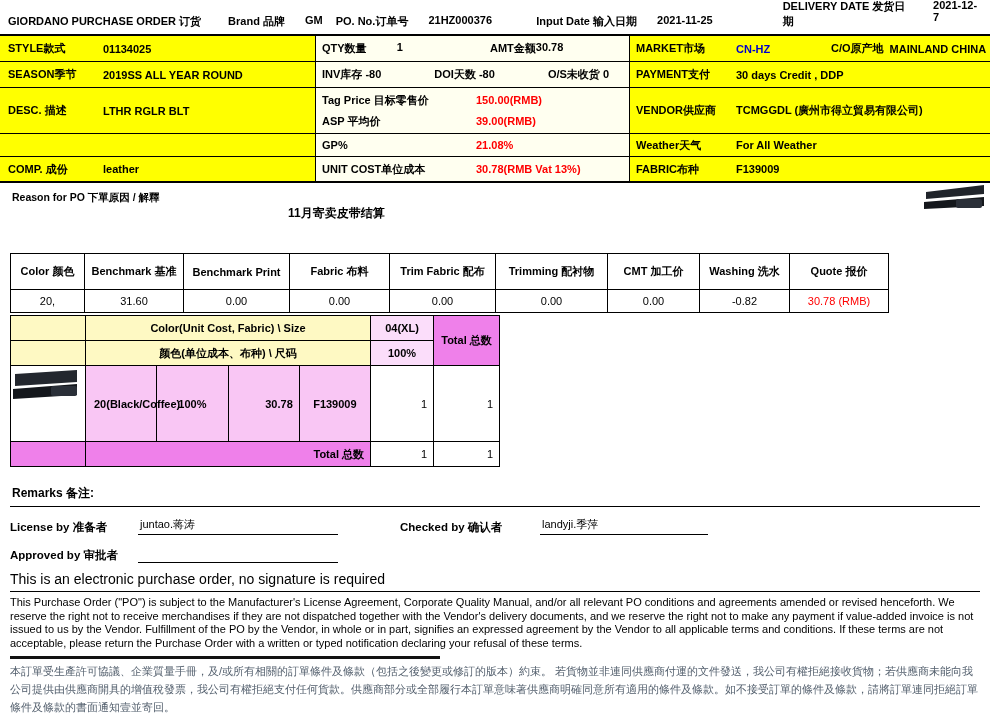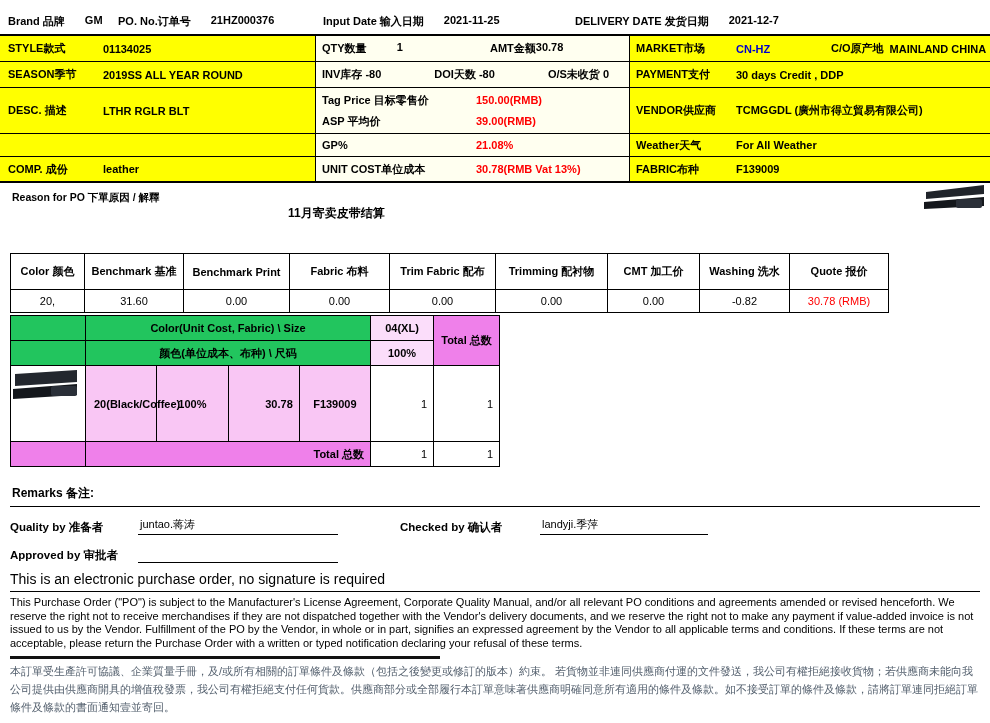--- a/index.html
+++ b/index.html
@@ -51,21 +51,21 @@
   table { border-collapse:collapse; table-layout:fixed; }
   .cost { margin-left:10px; width:878px; }
   .cost td { border:1px solid #000; text-align:center; vertical-align:middle; }
   .cost .hd td { height:36px; font-weight:bold; }
   .cost .dt td { height:23px; }
   .c1{width:74px}.c2{width:99px}.c3{width:106px}.c4{width:100px}.c5{width:106px}.c6{width:112px}.c7{width:92px}.c8{width:90px}.c9{width:99px}
 
   
   .size { margin-left:10px; width:490px; margin-top:2px; }
   .size td { border:1px solid #000; vertical-align:middle; }
-  .pinkh { background:#22c55e; }
+  .pinkh { background:#fef9c3; }
   .pinkl { background:#fbddfa; }
   .pinkb { background:#f9c6f4; }
   .pinkt { background:#ef80ea; }
   .size .hrow td { height:25px; text-align:center; font-weight:bold; }
   .size .brow td { height:76px; }
   .size .trow td { height:25px; }
   .s1{width:75px}.s2{width:158px}.s3{width:36px}.s4{width:42px}.s5{width:50px}.s6{width:63px}.s7{width:66px}
   .cell-color { padding-left:8px; font-weight:bold; }
   .cell-c { text-align:center; font-weight:bold; }
   .cell-r { text-align:right; padding-right:6px; }
@@ -88,20 +88,21 @@
   .terms-en { font-size:11px; line-height:13.6px; margin-top:4px; }
   .artifact-line { width:430px; height:3px; background:#111; margin:6px 0 3px 0; }
   .terms-zh { font-size:11px; line-height:18px; color:#54606e; }
 </style>
 </head>
 <body>
 
 <div class="page">
 
   <div class="po-header">
+    <span class="title">GIORDANO PURCHASE ORDER 订货</span>
     <span class="pair p-brand">
       <span>Brand 品牌</span>
       <span>GM</span>
     </span>
     <span class="pair p-po">
       <span>PO. No.订单号</span>
       <span>21HZ000376</span>
     </span>
     <span class="pair p-input">
       <span>Input Date 输入日期</span>
@@ -286,21 +287,21 @@
       <td class="cell-r">1</td>
     </tr>
   </tbody>
     </table>
 
   <div class="remarks">
     <div class="rem-title">Remarks 备注:</div>
     <div class="hr"></div>
 
     <div class="sig-row">
-      <span class="sig-lbl w128">Quality by 准备者</span>
+      <span class="sig-lbl w128">License by 准备者</span>
       <span class="sig-name">juntao.蒋涛</span>
       <span class="sig-lbl w140 gap62">Checked by 确认者</span>
       <span class="sig-name2">landyji.季萍</span>
     </div>
 
     <div class="sig-row">
       <span class="sig-lbl w128">Approved by 审批者</span>
       <span class="sig-name"></span>
     </div>
 

